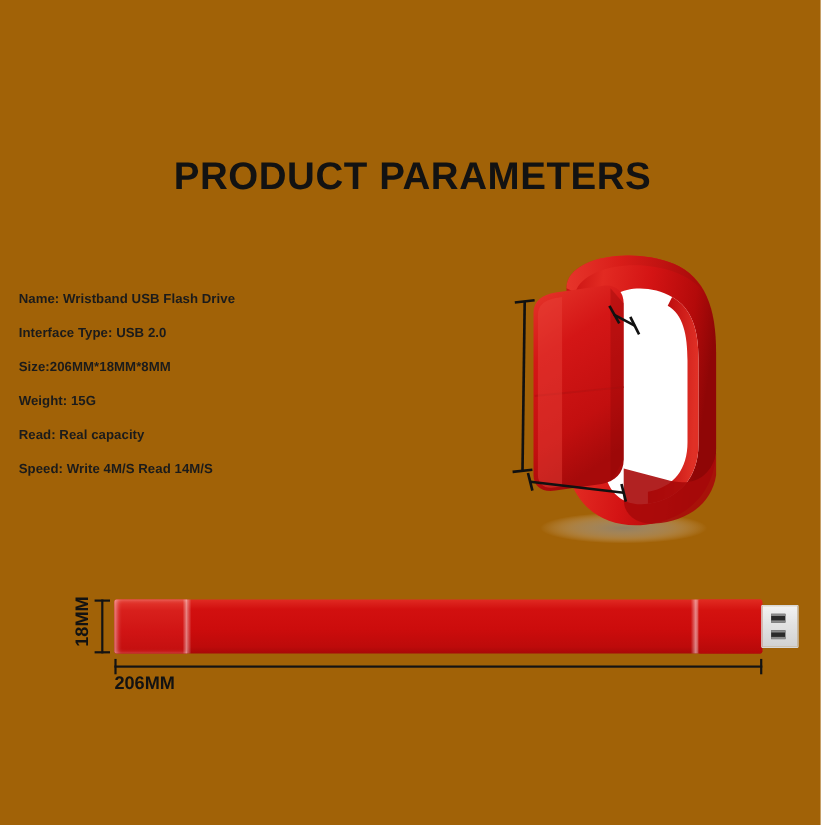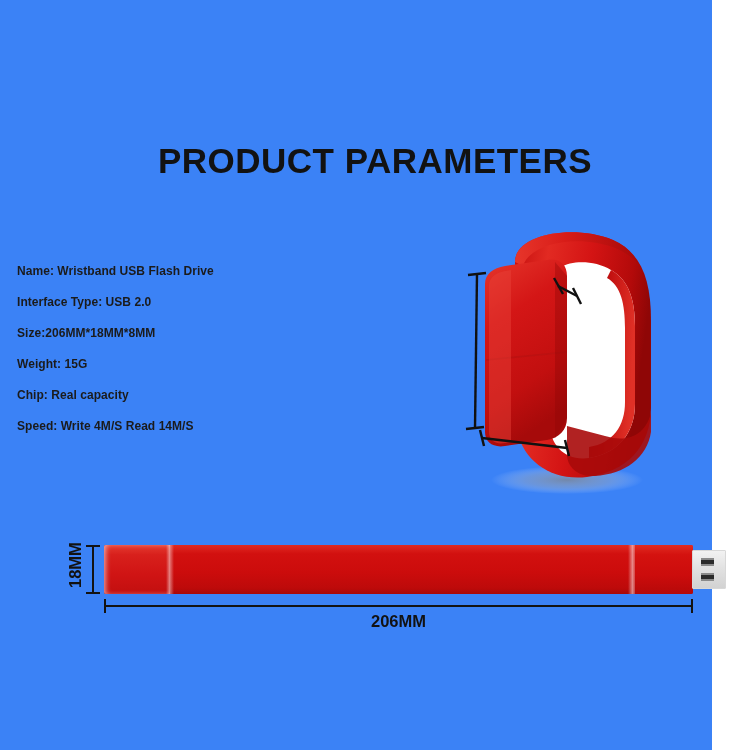--- a/index.html
+++ b/index.html
@@ -10,21 +10,22 @@
     width: 750px;
     height: 750px;
     background: #ffffff;
     font-family: "Liberation Sans", sans-serif;
     overflow: hidden;
   }
   #page {
     position: relative;
     width: 712px;
     height: 750px;
-    background: #3b82f6;
+    background: #a16207;
+    padding-left: 34px;
   }
 
   
   #title {
     position: absolute;
     left: 0;
     top: 140px;
     width: 750px;
     text-align: center;
     font-size: 35px;
@@ -206,40 +207,39 @@
     height: 14px;
     background: #131313;
   }
   #dim-h-cap-left { left: 49px; }
   #dim-h-cap-right { left: 636px; }
   #label-206mm {
     position: absolute;
     left: 49px;
     top: 84px;
     width: 589px;
-    text-align: center;
     font-size: 16.5px;
     font-weight: bold;
     color: #121212;
     white-space: nowrap;
   }
 </style>
 </head>
 <body>
 
 <div id="page">
 
   <div id="title">PRODUCT PARAMETERS</div>
 
   <div id="spec-list">
     <div class="spec-line">Name: Wristband USB Flash Drive</div>
     <div class="spec-line">Interface Type: USB 2.0</div>
     <div class="spec-line">Size:206MM*18MM*8MM</div>
     <div class="spec-line">Weight: 15G</div>
-    <div class="spec-line">Chip: Real capacity</div>
+    <div class="spec-line">Read: Real capacity</div>
     <div class="spec-line">Speed: Write 4M/S  Read 14M/S</div>
   </div>
 
   <div id="coil-photo">
     <svg width="205" height="275" viewBox="0 0 205 275" xmlns="http://www.w3.org/2000/svg">
       <defs>
         <linearGradient id="bandOuter" x1="0" y1="0" x2="1" y2="0.25">
           <stop offset="0%" stop-color="#c40e0e"></stop>
           <stop offset="25%" stop-color="#e22a22"></stop>
           <stop offset="55%" stop-color="#d41414"></stop>

